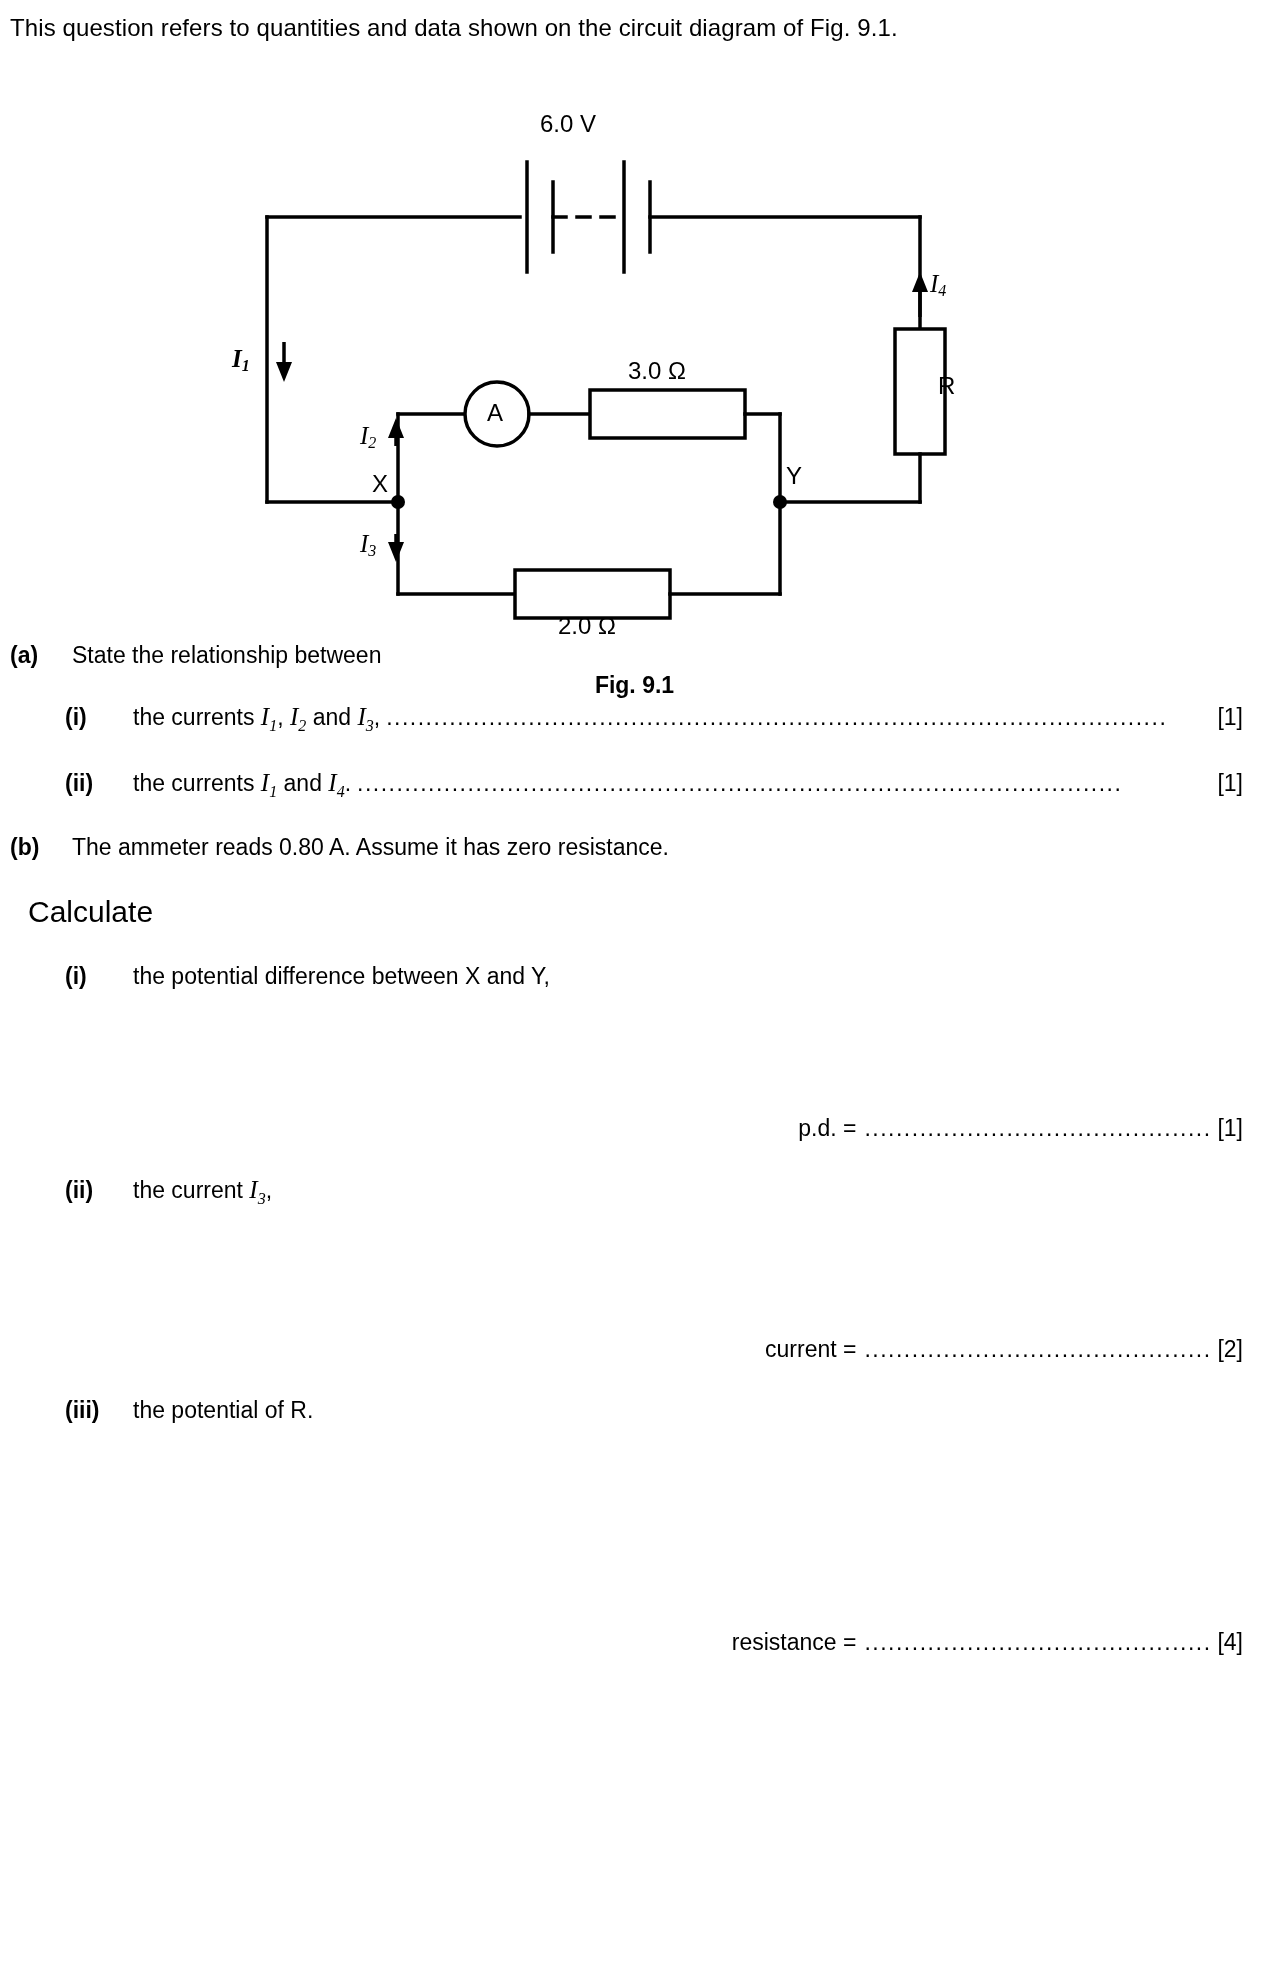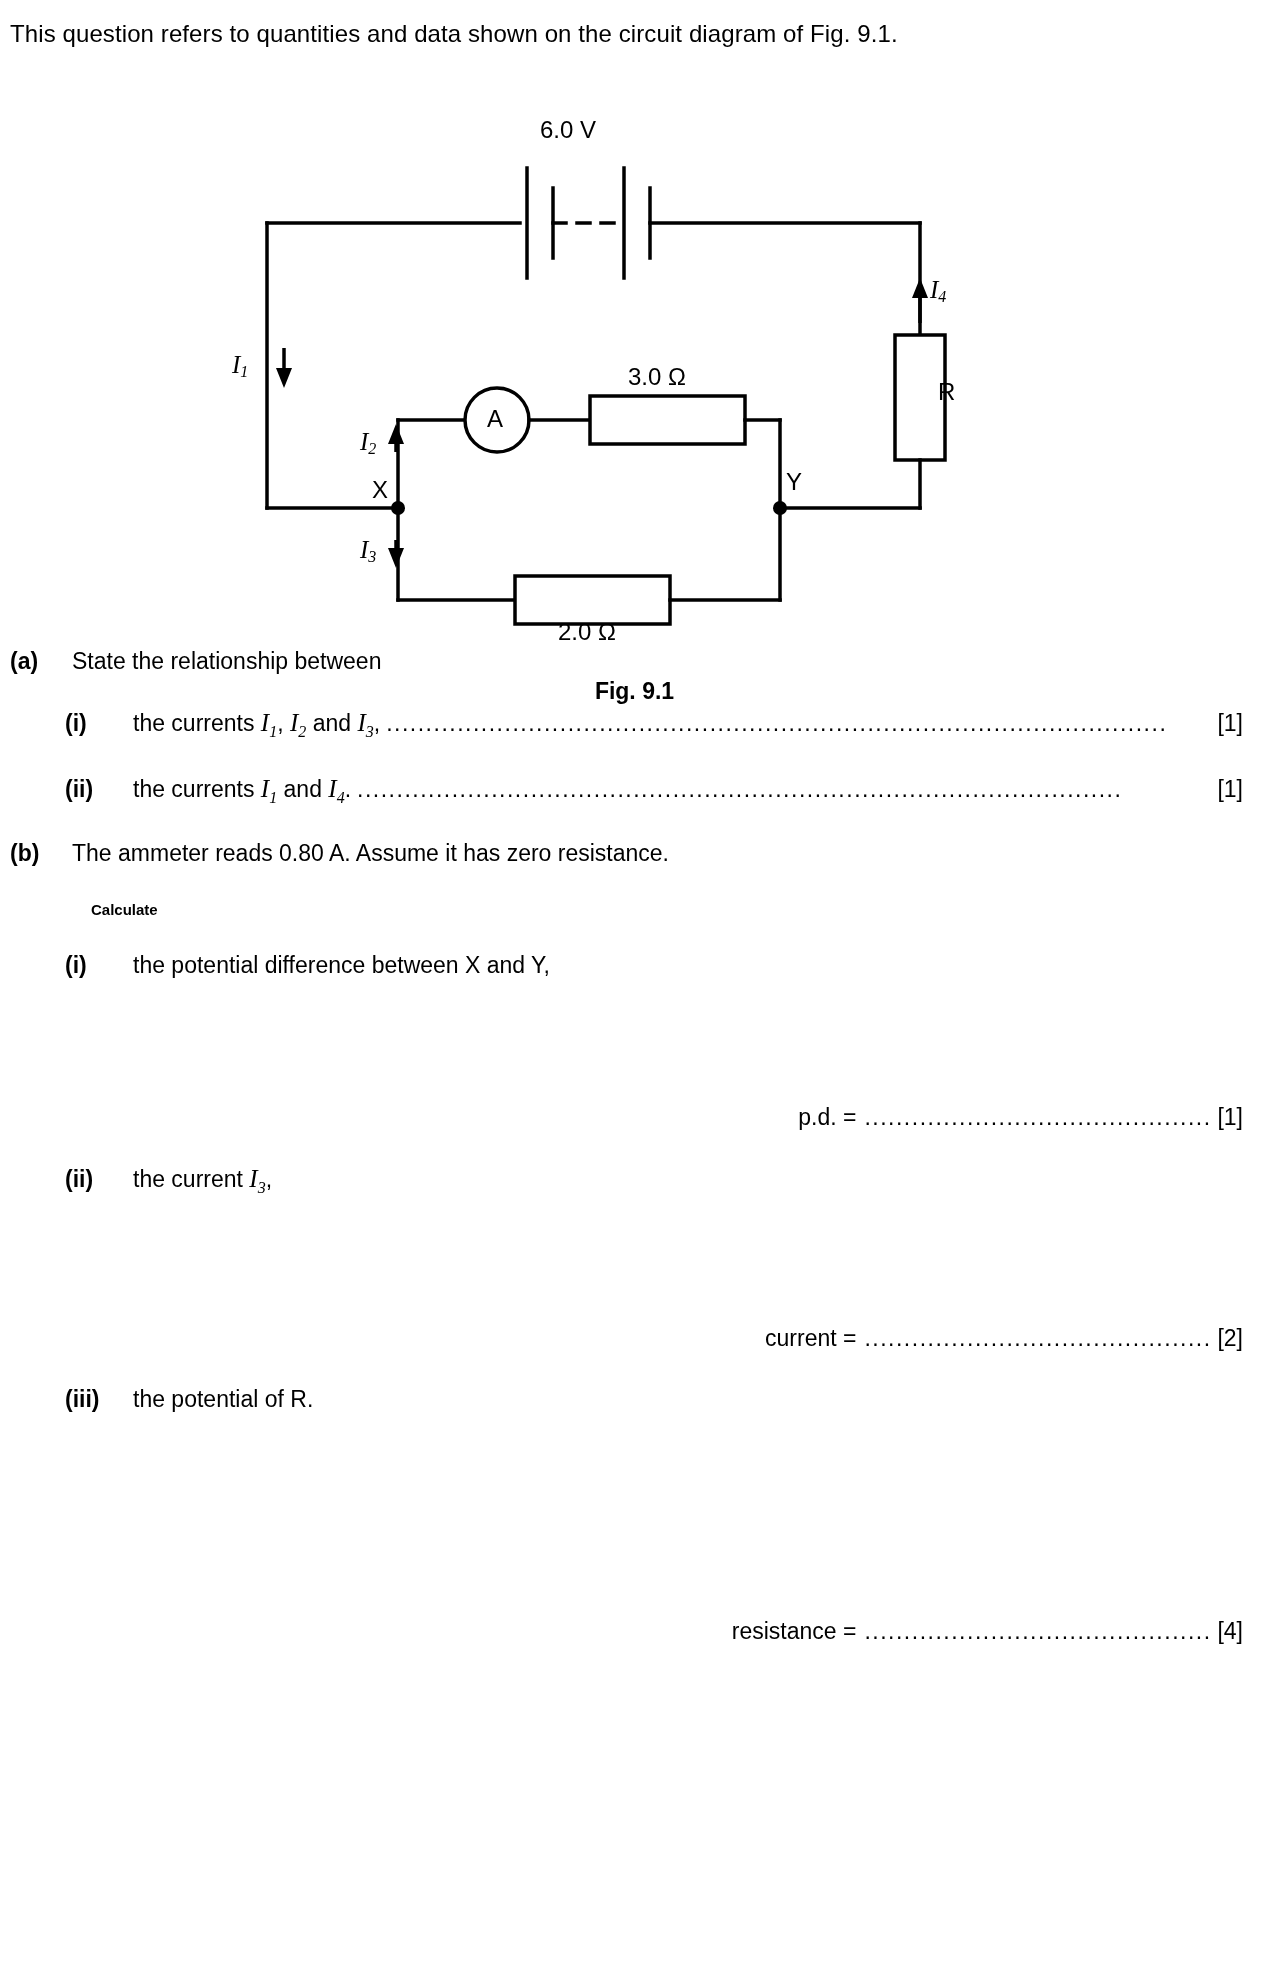--- a/index.html
+++ b/index.html
@@ -16,21 +16,21 @@
   }
   .page {
     position: relative;
     width: 1269px;
     min-height: 1983px;
     padding: 0;
     box-sizing: border-box;
   }
   .intro {
     font-size: 24px;
-    padding: 20px 0 0 10px;
+    padding: 14px 0 0 10px;
     letter-spacing: 0.1px;
   }
 
   
   .figure-wrap {
     position: relative;
     width: 1004px;
     height: 600px;
   }
   svg.circuit {
@@ -99,23 +99,22 @@
     white-space: nowrap;
     letter-spacing: 1.5px;
     margin: 0 8px;
   }
   .answer-marks { flex: 0 0 auto; white-space: nowrap; }
 
   
   .mv { font-style: italic; font-family: "Liberation Serif", serif; font-size: 25px; }
   .sub { font-size: 16px; vertical-align: sub; font-style: italic; font-family: "Liberation Serif", serif;}
   .indent-para {
-    font-size: 15px;
-    padding-left: 91px;
-    font-weight: bold;
+    font-size: 30px;
+    padding-left: 28px;
   }
 </style>
 </head>
 <body>
 
 <div class="page">
 
   <div class="intro">This question refers to quantities and data shown on the circuit diagram of Fig. 9.1.</div>
 
   <div class="figure-wrap">
@@ -186,21 +185,21 @@
     </svg>
 
     <div style="position:absolute; left:540px; top:68px; font-size:24px;">6.0 V</div>
     <div style="position:absolute; left:628px; top:315px; font-size:24px;">3.0 Ω</div>
     <div style="position:absolute; left:558px; top:570px; font-size:24px;">2.0 Ω</div>
     <div style="position:absolute; left:938px; top:330px; font-size:24px;">R</div>
     <div style="position:absolute; left:487px; top:357px; font-size:24px;">A</div>
     <div style="position:absolute; left:372px; top:428px; font-size:24px;">X</div>
     <div style="position:absolute; left:786px; top:420px; font-size:24px;">Y</div>
 
-    <div style="position:absolute; left:232px; top:303px;">
+    <div style="position:absolute; left:232px; top:303px;font-weight:bold;">
       <span class="mv">I</span><span class="sub">1</span>
     </div>
     <div style="position:absolute; left:360px; top:380px;">
       <span class="mv">I</span><span class="sub">2</span>
     </div>
     <div style="position:absolute; left:360px; top:488px;">
       <span class="mv">I</span><span class="sub">3</span>
     </div>
     <div style="position:absolute; left:930px; top:228px;">
       <span class="mv">I</span><span class="sub">4</span>

